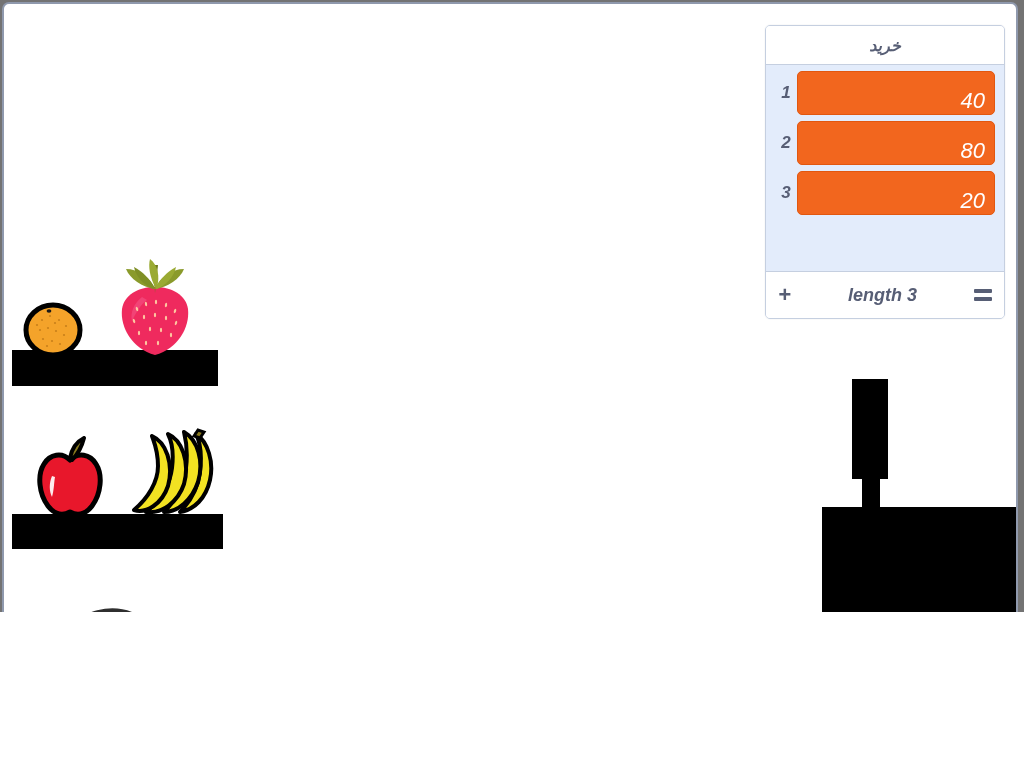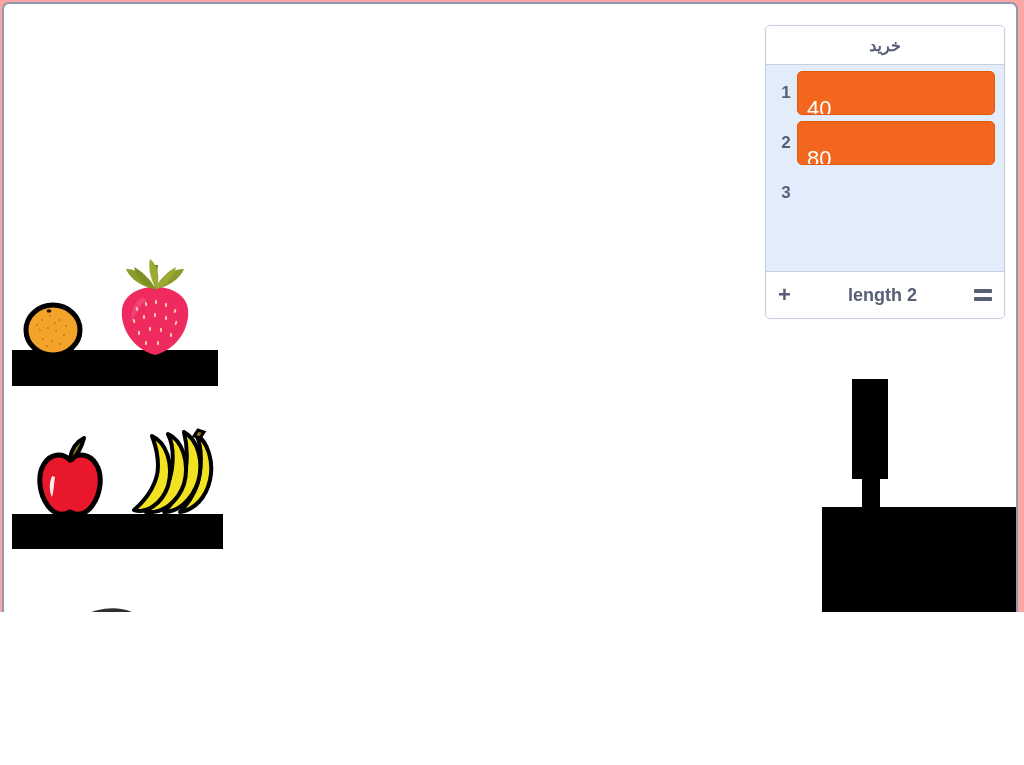--- a/index.html
+++ b/index.html
@@ -7,21 +7,22 @@
     padding: 0;
     background: #ffffff;
     font-family: "Liberation Sans", sans-serif;
   }
 
   #screen {
     position: relative;
     width: 1024px;
     height: 612px;
     overflow: hidden;
-    background: #fca5a5;
+    background: #737373;
+    font-style: italic;
   }
 
   
   #stage {
     position: absolute;
     left: 2px;
     top: 2px;
     width: 1016px;
     height: 757px;
     box-sizing: border-box;
@@ -104,23 +105,24 @@
   .row-value {
     flex: 1 1 auto;
     height: 44px;
     box-sizing: border-box;
     background: #f2661e;
     border: 1px solid #e2570f;
     border-radius: 5px;
     color: #ffffff;
     font-size: 22px;
     line-height: 42px;
-    padding: 16px 9px;
+    padding: 8px 9px;
     white-space: nowrap;
     overflow: hidden;
+    text-align: right;
   }
 
   #list-footer {
     flex: 0 0 46px;
     background: #ffffff;
     border-top: 1px solid #c5cfe0;
     display: flex;
     align-items: center;
     padding: 0 12px;
     color: #575e75;
@@ -314,27 +316,28 @@
           <span class="row-value">40</span>
         </div>
 
         <div class="list-row">
           <span class="row-index">2</span>
           <span class="row-value">80</span>
         </div>
 
         <div class="list-row">
           <span class="row-index">3</span>
+          <span class="row-value">20</span>
         </div>
 
       </div>
 
       <div id="list-footer">
         <span id="list-add-button">+</span>
-        <span id="list-length-label">length 2</span>
+        <span id="list-length-label">length 3</span>
         <span id="list-resize-handle" title="=">
           <i></i>
           <i></i>
         </span>
       </div>
 
     </div>
 
   </div>
 </div>

